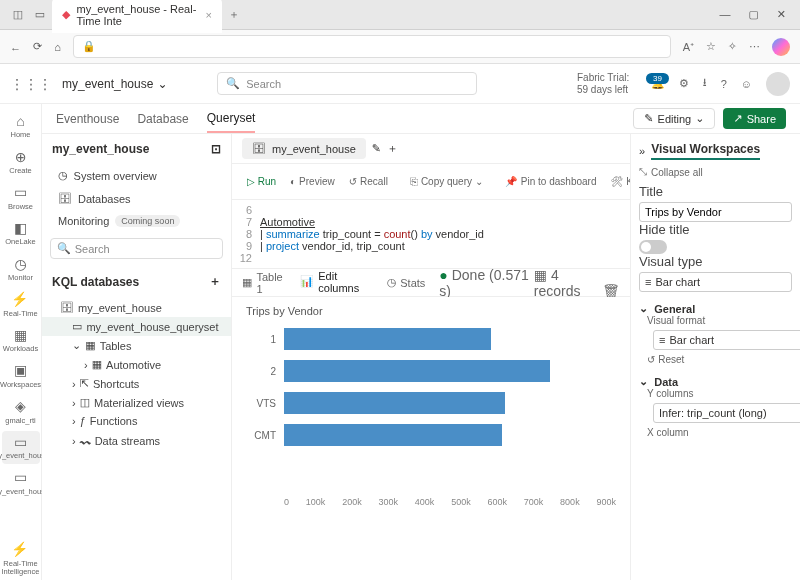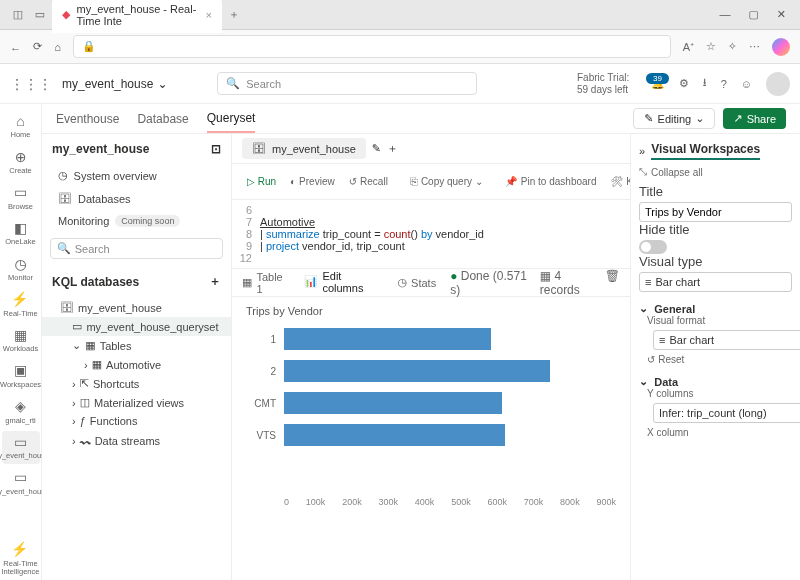--- a/index.html
+++ b/index.html
@@ -56,21 +56,21 @@
 .tb-btn.run{color:#107c41}
 .tb-sep{width:1px;height:20px;background:#ddd;margin:0 2px}
 .editor{background:#fff;padding:4px 0;font-family:Consolas,monospace;font-size:11px;border-bottom:1px solid #eee}
 .ed-line{display:flex}
 .ed-num{width:28px;text-align:right;color:#999;padding-right:8px;user-select:none}
 .ed-code{flex:1}
 .kw{color:#0070c0}.fn{color:#a31515}
 .result-tabs{height:28px;display:flex;align-items:center;padding:0 10px;gap:14px;background:#fff;border-bottom:1px solid #eee;font-size:11px}
 .rtab{display:flex;align-items:center;gap:4px;color:#666;cursor:pointer;padding:5px 0}
 .rtab.active{color:#222;border-bottom:2px solid #117865}
-.rstatus{margin-left:auto;display:flex;gap:2px;align-items:flex-start;color:#666;font-size:12px}
+.rstatus{margin-left:auto;display:flex;gap:2px;align-items:flex-end;color:#666;font-size:14px}
 .chart-area{flex:1;background:#fff;padding:8px 14px;overflow:hidden}
 .chart-title{font-size:11px;color:#555;margin-bottom:6px}
 .chart{position:relative;height:170px}
 .bar-row{display:flex;align-items:center;height:32px;gap:8px}
 .bar-label{width:30px;text-align:right;font-size:10px;color:#666}
 .bar-track{flex:1;position:relative}
 .bar{height:22px;background:#4a8ec7}
 .axis{display:flex;margin-left:38px;font-size:9px;color:#888;justify-content:space-between;margin-top:4px}
 .right-pane{width:170px;background:#fff;border-left:1px solid #eee;padding:8px;font-size:11px;overflow-y:auto}
 .rp-title{font-weight:600;font-size:12px;border-bottom:2px solid #117865;display:inline-block;padding-bottom:2px}
@@ -347,29 +347,29 @@
                   <div class="bar" style="width:62.22222222222222%"></div>
                 </div>
               </div>
               <div class="bar-row">
                 <div class="bar-label">2</div>
                 <div class="bar-track">
                   <div class="bar" style="width:80%"></div>
                 </div>
               </div>
               <div class="bar-row">
+                <div class="bar-label">VTS</div>
+                <div class="bar-track">
+                  <div class="bar" style="width:66.66666666666666%"></div>
+                </div>
+              </div>
+              <div class="bar-row">
                 <div class="bar-label">CMT</div>
                 <div class="bar-track">
                   <div class="bar" style="width:65.55555555555556%"></div>
-                </div>
-              </div>
-              <div class="bar-row">
-                <div class="bar-label">VTS</div>
-                <div class="bar-track">
-                  <div class="bar" style="width:66.66666666666666%"></div>
                 </div>
               </div>
             </div>
           <div class="axis" id="axis">
               <span>0</span>
               <span>100k</span>
               <span>200k</span>
               <span>300k</span>
               <span>400k</span>
               <span>500k</span>

